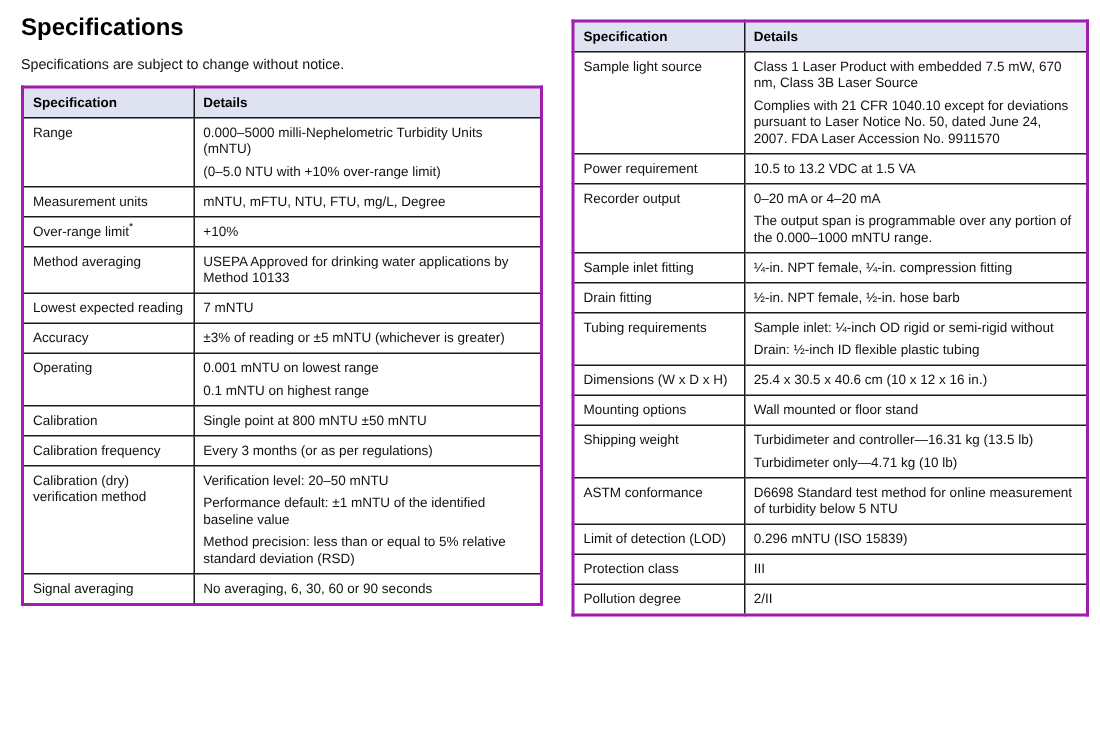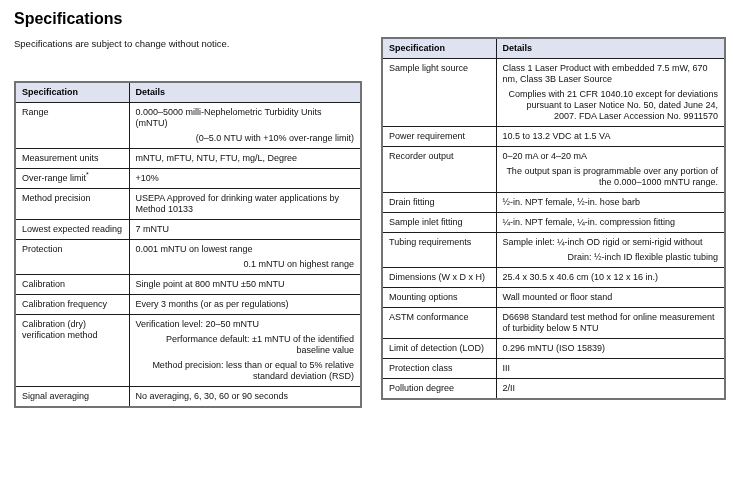--- a/index.html
+++ b/index.html
@@ -25,41 +25,40 @@
     position: absolute;
     left: 14px;
     top: 38px;
     font-size: 9.5px;
     color: #111111;
   }
   table.spec-table {
     position: absolute;
     border-collapse: collapse;
     table-layout: fixed;
-    border: 2px solid #737373;
-    margin-top: 24px;
+    border: 2px solid #a21caf;
   }
   #left-table  { left: 14px;  top: 57px; width: 348px; }
   #right-table { left: 381px; top: 13px; width: 345px; }
   .spec-table th, .spec-table td {
     border: 1px solid #1c1c1c;
     padding: 4px 6px;
     vertical-align: top;
     font-size: 9px;
     line-height: 11px;
     text-align: left;
     word-wrap: break-word;
   }
   .spec-table th {
     background: #dfe2f1;
     font-weight: bold;
     color: #000000;
   }
   .col-spec { width: 114px; }
-  .para + .para { margin-top: 4px; text-align: right; }
+  .para + .para { margin-top: 4px; }
   sup.fn { font-size: 7px; line-height: 0; }
 </style>
 </head>
 <body>
 
 <div class="page">
 
   <h1 class="doc-title">Specifications</h1>
   <div class="doc-subtitle">Specifications are subject to change without notice.</div>
 
@@ -88,33 +87,39 @@
           <div class="para">mNTU, mFTU, NTU, FTU, mg/L, Degree</div>
         </td>
       </tr>
       <tr>
         <td><span>Over-range limit</span><sup class="fn">*</sup></td>
         <td>
           <div class="para">+10%</div>
         </td>
       </tr>
       <tr>
-        <td>Method precision</td>
+        <td>Method averaging</td>
         <td>
           <div class="para">USEPA Approved for drinking water applications by Method 10133</div>
         </td>
       </tr>
       <tr>
         <td>Lowest expected reading</td>
         <td>
           <div class="para">7 mNTU</div>
         </td>
       </tr>
       <tr>
-        <td>Protection</td>
+        <td>Accuracy</td>
+        <td>
+          <div class="para">±3% of reading or ±5 mNTU (whichever is greater)</div>
+        </td>
+      </tr>
+      <tr>
+        <td>Operating</td>
         <td>
           <div class="para">0.001 mNTU on lowest range</div>
           <div class="para">0.1 mNTU on highest range</div>
         </td>
       </tr>
       <tr>
         <td>Calibration</td>
         <td>
           <div class="para">Single point at 800 mNTU ±50 mNTU</div>
         </td>
@@ -168,29 +173,29 @@
         </td>
       </tr>
       <tr>
         <td>Recorder output</td>
         <td>
           <div class="para">0–20 mA or 4–20 mA</div>
           <div class="para">The output span is programmable over any portion of the 0.000–1000 mNTU range.</div>
         </td>
       </tr>
       <tr>
+        <td>Sample inlet fitting</td>
+        <td>
+          <div class="para">¼-in. NPT female, ¼-in. compression fitting</div>
+        </td>
+      </tr>
+      <tr>
         <td>Drain fitting</td>
         <td>
           <div class="para">½-in. NPT female, ½-in. hose barb</div>
-        </td>
-      </tr>
-      <tr>
-        <td>Sample inlet fitting</td>
-        <td>
-          <div class="para">¼-in. NPT female, ¼-in. compression fitting</div>
         </td>
       </tr>
       <tr>
         <td>Tubing requirements</td>
         <td>
           <div class="para">Sample inlet: ¼-inch OD rigid or semi-rigid without</div>
           <div class="para">Drain: ½-inch ID flexible plastic tubing</div>
         </td>
       </tr>
       <tr>
@@ -199,20 +204,27 @@
           <div class="para">25.4 x 30.5 x 40.6 cm (10 x 12 x 16 in.)</div>
         </td>
       </tr>
       <tr>
         <td>Mounting options</td>
         <td>
           <div class="para">Wall mounted or floor stand</div>
         </td>
       </tr>
       <tr>
+        <td>Shipping weight</td>
+        <td>
+          <div class="para">Turbidimeter and controller—16.31 kg (13.5 lb)</div>
+          <div class="para">Turbidimeter only—4.71 kg (10 lb)</div>
+        </td>
+      </tr>
+      <tr>
         <td>ASTM conformance</td>
         <td>
           <div class="para">D6698 Standard test method for online measurement of turbidity below 5 NTU</div>
         </td>
       </tr>
       <tr>
         <td>Limit of detection (LOD)</td>
         <td>
           <div class="para">0.296 mNTU (ISO 15839)</div>
         </td>

